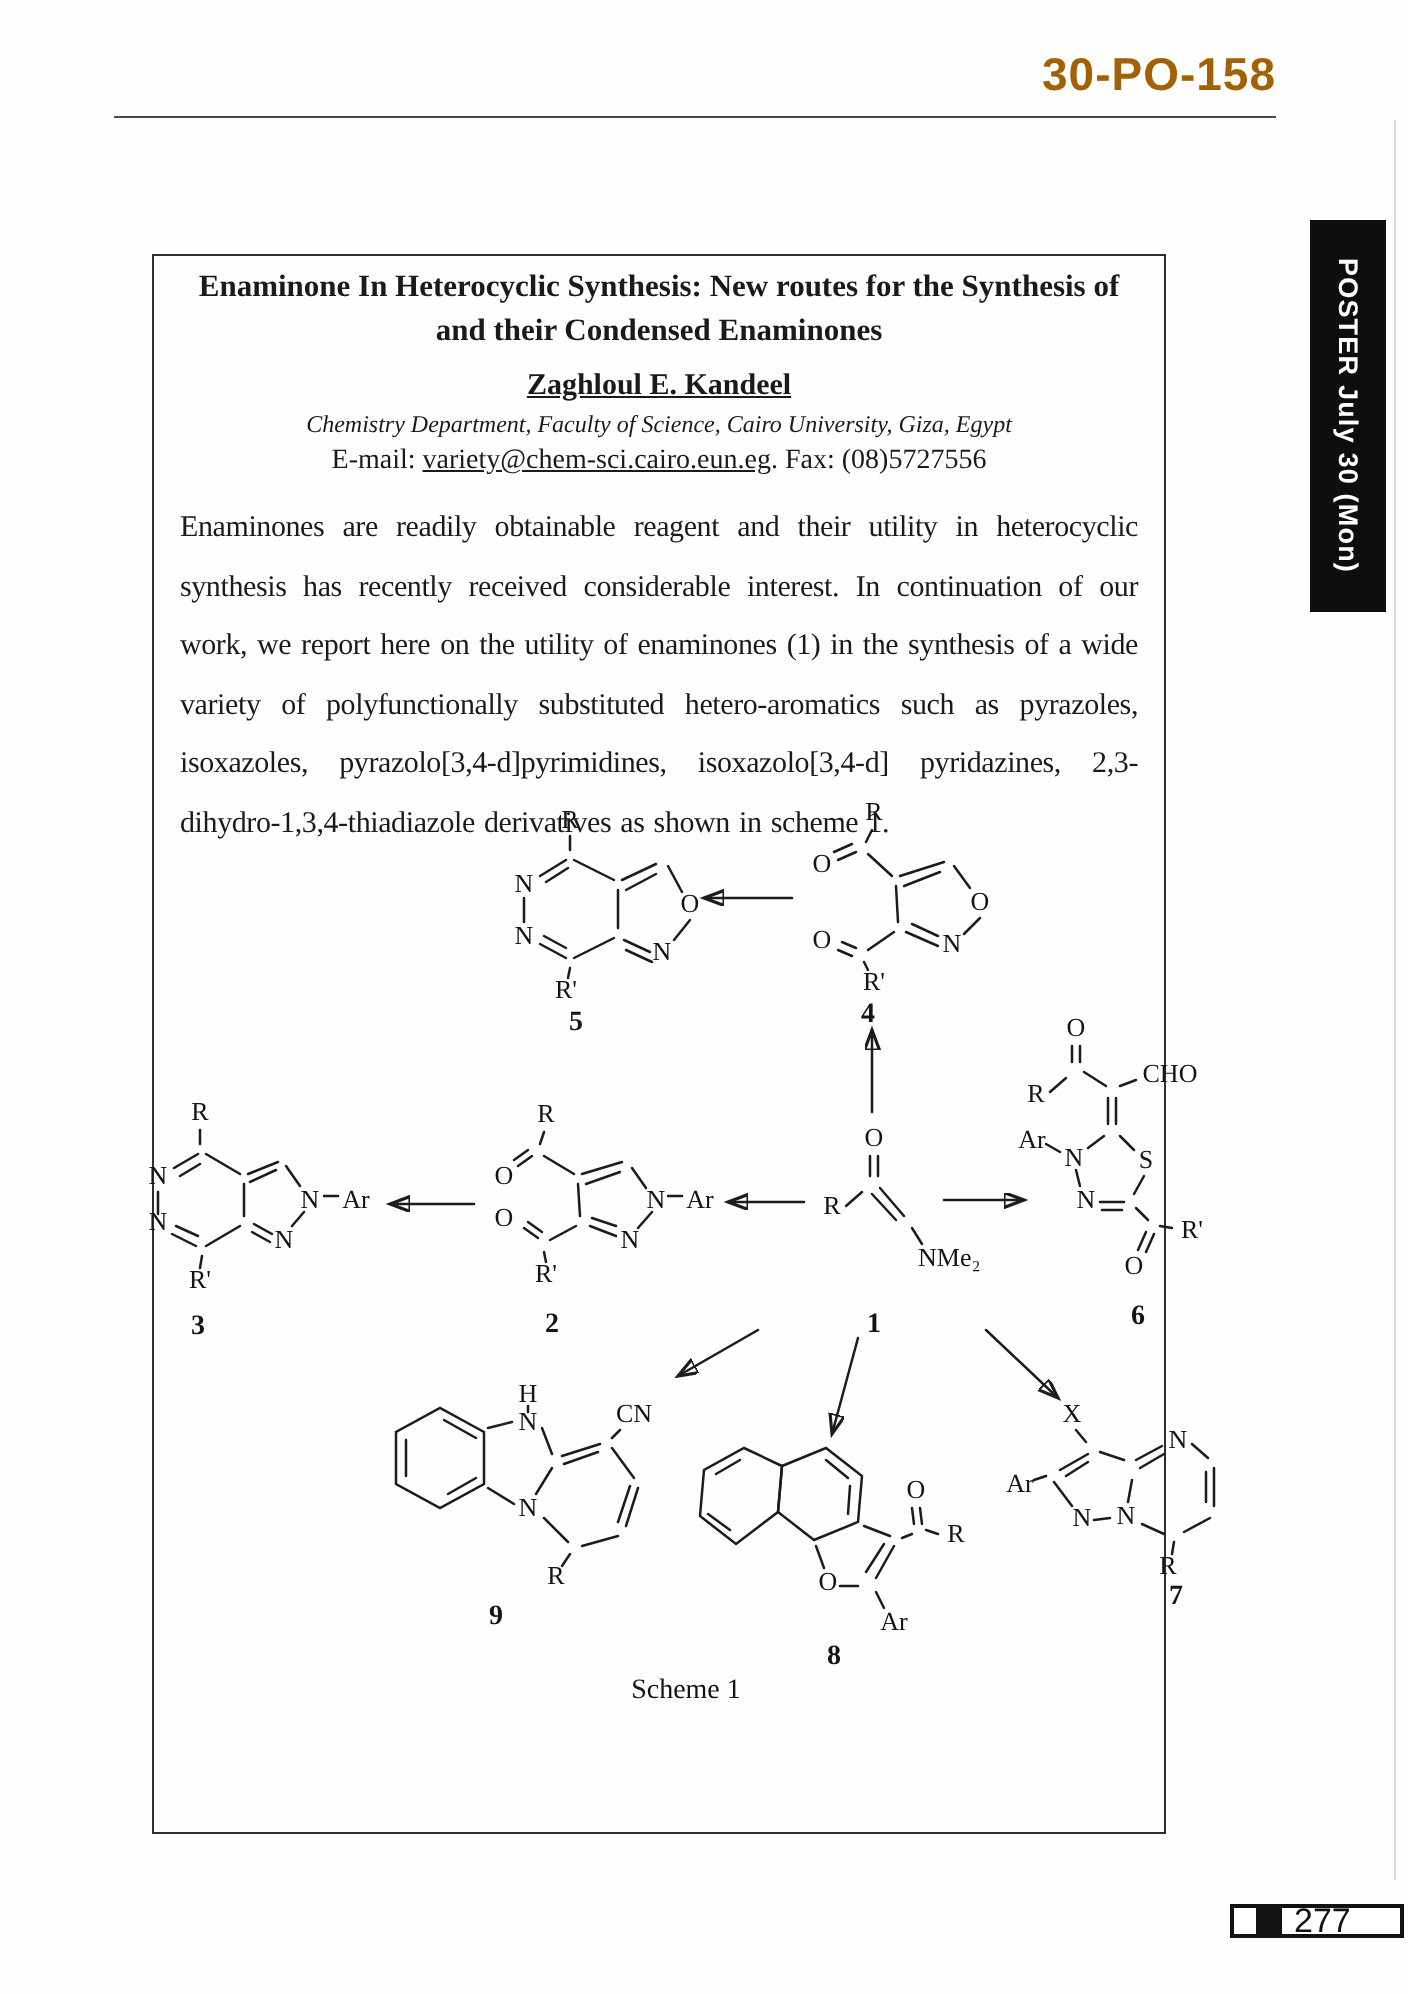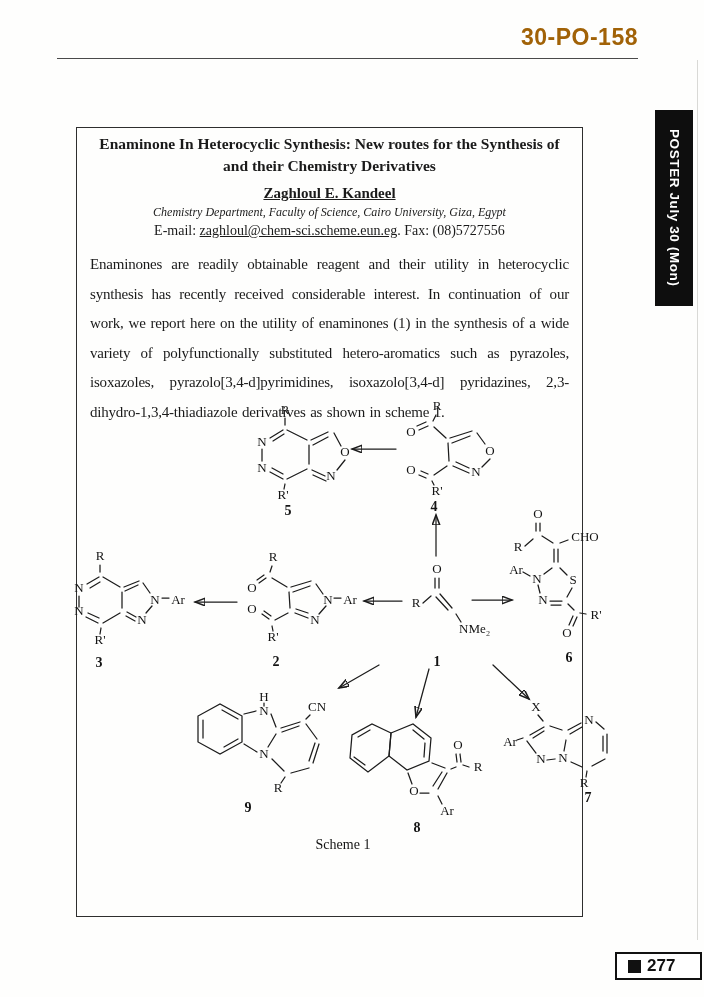--- a/index.html
+++ b/index.html
@@ -27,23 +27,23 @@
   .title{margin-top:5px;text-align:center;font-weight:bold;font-size:15.5px;line-height:22px;}
   .author{margin-top:7px;text-align:center;font-weight:bold;font-size:15px;line-height:18px;text-decoration:underline;}
   .affil{margin-top:1px;text-align:center;font-style:italic;font-size:12px;line-height:18px;}
   .email-line{margin-top:1px;text-align:center;font-size:14px;line-height:18px;}
   .email-line a{color:#1a1a1a;text-decoration:underline;}
   .abstract{
     margin:10px 13px 0 13px;text-align:justify;font-size:15px;line-height:29.5px;
     letter-spacing:-0.2px;word-spacing:1px;
   }
   .page-num-box{
-    position:absolute;left:615px;top:952px;width:87px;height:28px;box-sizing:border-box;
+    position:absolute;left:615px;top:952px;width:87px;height:17px;box-sizing:border-box;
     border:2px solid #111;background:#fff;display:flex;align-items:center;padding-left:11px;
-    font-family:"Liberation Sans","DejaVu Sans",sans-serif;font-weight:bold;font-size:17px;color:#111;
+    font-family:"Liberation Sans","DejaVu Sans",sans-serif;font-weight:normal;font-size:17px;color:#111;
   }
   .page-num-box .sq{width:13px;height:13px;background:#111;margin-right:6px;flex:0 0 auto;}
   svg.scheme{position:absolute;left:0;top:0;pointer-events:none;}
   svg.scheme path,svg.scheme polygon,svg.scheme line{stroke:#1c1c1c;stroke-width:1.25;fill:none;stroke-linecap:round;}
   svg.scheme text{
     fill:#141414;font-family:"Liberation Serif","DejaVu Serif",serif;font-size:13px;text-anchor:middle;
   }
   svg.scheme text.num{font-weight:bold;font-size:14px;}
   svg.scheme text.cap{font-size:14px;}
   svg.scheme text.st{text-anchor:start;}
@@ -52,25 +52,25 @@
 <body>
 
 <div class="code">30-PO-158</div>
 <div class="top-rule"></div>
 <div class="page-edge"></div>
 <div class="side-tab">POSTER July 30 (Mon)</div>
 
 <div class="abstract-box">
   <div class="title">
     <div>Enaminone In Heterocyclic Synthesis: New routes for the Synthesis of</div>
-    <div>and their Chemistry Derivatives</div>
+    <div>and their Condensed Enaminones</div>
   </div>
   <div class="author">Zaghloul E. Kandeel</div>
   <div class="affil">Chemistry Department, Faculty of Science, Cairo University, Giza, Egypt</div>
-  <div class="email-line"><span>E-mail: </span><a href="#">zaghloul@chem-sci.scheme.eun.eg</a><span>. Fax: (08)5727556</span></div>
+  <div class="email-line"><span>E-mail: </span><a href="#">variety@chem-sci.cairo.eun.eg</a><span>. Fax: (08)5727556</span></div>
   <div class="abstract">Enaminones are readily obtainable reagent and their utility in heterocyclic synthesis has recently received considerable interest. In continuation of our work, we report here on the utility of enaminones (1) in the synthesis of a wide variety of polyfunctionally substituted hetero-aromatics such as pyrazoles, isoxazoles, pyrazolo[3,4-d]pyrimidines, isoxazolo[3,4-d] pyridazines, 2,3-dihydro-1,3,4-thiadiazole derivatives as shown in scheme 1.</div>
 </div>
 
 <svg class="scheme" width="704" height="997" viewBox="0 0 704 997">
   <defs>
     <marker id="ah" markerWidth="10" markerHeight="8" refX="8" refY="3" orient="auto">
       <path d="M0,0 L8,3 L0,6 Z" fill="#1c1c1c" stroke="none"></path>
     </marker>
   </defs>
 

